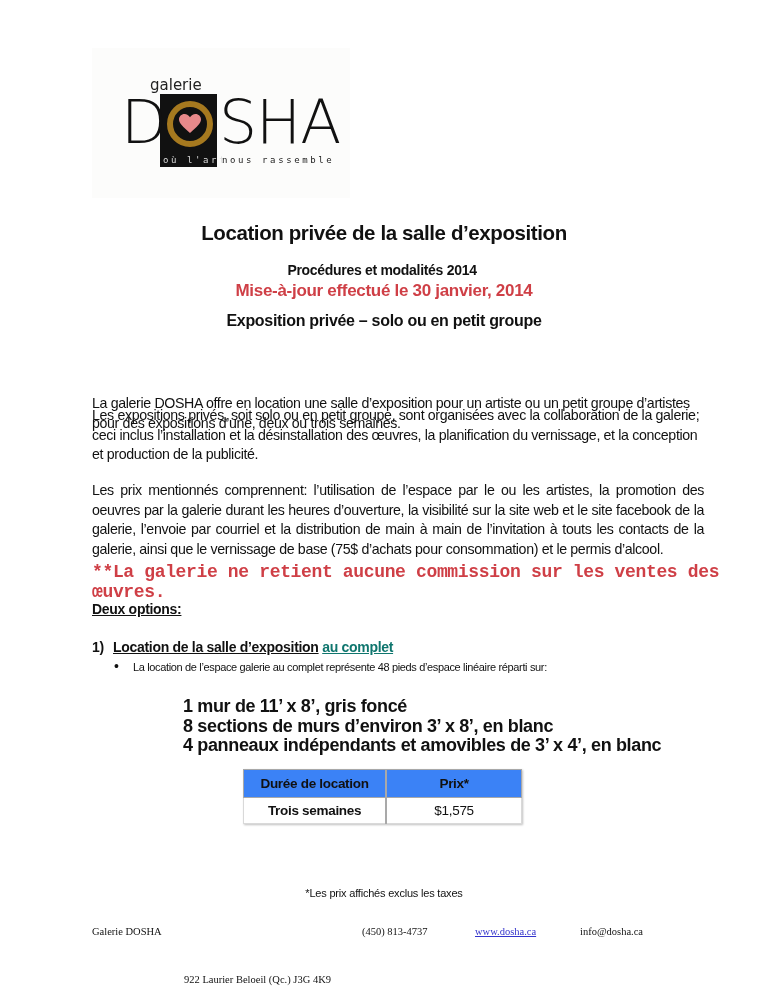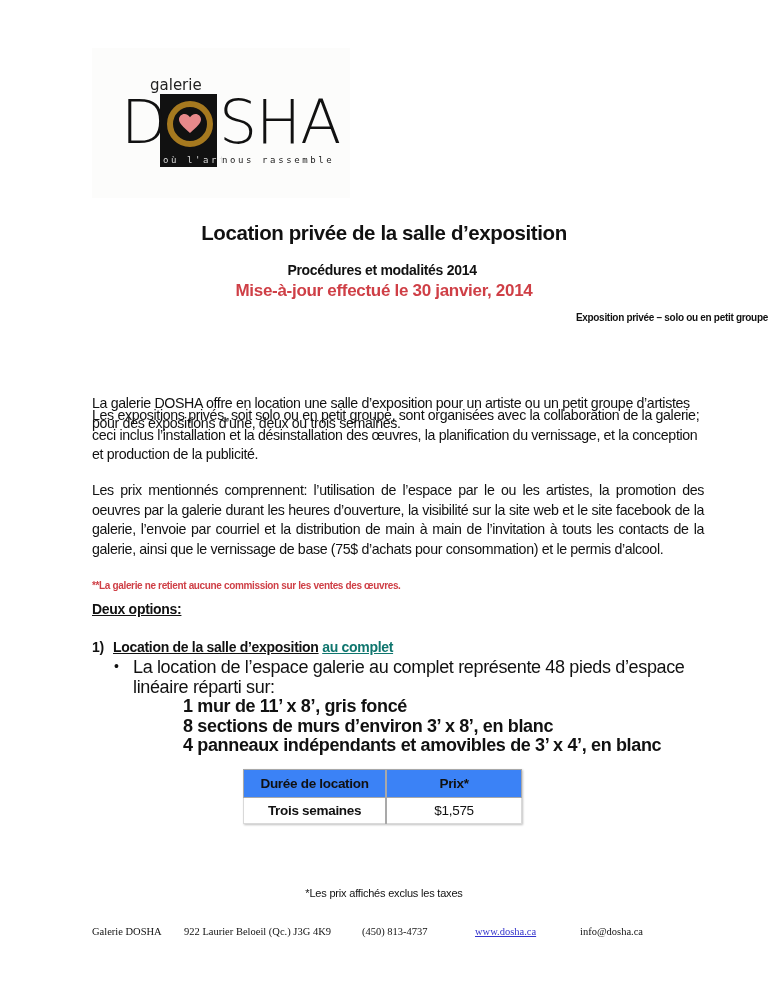--- a/index.html
+++ b/index.html
@@ -54,50 +54,50 @@
     }
     .sub1 {
       left: 0; width: 764px; top: 262px; text-align: center;
       font-size: 14px; font-weight: bold; letter-spacing: -0.3px;
     }
     .sub2 {
       left: 0; width: 768px; top: 281px; text-align: center;
       font-size: 17px; font-weight: bold; color: #cf3f46; letter-spacing: -0.3px;
     }
     .sub3 {
-      left: 0; width: 768px; top: 312px; text-align: right;
-      font-size: 10px; font-weight: bold; letter-spacing: -0.3px;
+      left: 0; width: 768px; top: 312px; text-align: center;
+      font-size: 16px; font-weight: bold; letter-spacing: -0.3px;
     }
     .para {
       left: 92px; width: 612px; font-size: 14.2px; line-height: 19.5px;
       letter-spacing: -0.35px; color: #111;
     }
     .justify { text-align: justify; text-align-last: left; }
     .p1 { top: 350px; margin-top: 44px; }
     .p2 { top: 406px; }
     .p3 { top: 481px; }
     .note {
-      left: 92px; top: 580px; font-size: 10px; font-weight: bold;
-      color: #cf3f46; letter-spacing: -0.35px;
+      left: 92px; top: 562px; font-size: 18px; font-weight: bold;
+      color: #cf3f46; letter-spacing: -0.35px; font-family: Liberation Mono, monospace;
     }
     .options {
       left: 92px; top: 601px; font-size: 14px; font-weight: bold;
       text-decoration: underline; letter-spacing: -0.3px;
     }
     .opt1 {
       left: 92px; top: 639px; font-size: 14px; font-weight: bold; letter-spacing: -0.3px;
     }
     .opt1 .num { display: inline-block; width: 21px; }
     .opt1 .u { text-decoration: underline; }
     .opt1 .red { color: #0f766e; text-decoration: underline; font-weight: bold; }
     .bullet {
       left: 114px; top: 658px; font-size: 14px;
     }
     .bullet-text {
-      left: 133px; top: 658px; width: 575px; font-size: 18px; line-height: 19.5px;
+      left: 133px; top: 658px; width: 575px; font-size: 11px; line-height: 19.5px;
       letter-spacing: -0.35px;
     }
     .spec {
       left: 183px; font-size: 18px; letter-spacing: -0.35px; font-weight: bold;
     }
     .s1 { top: 696px; }
     .s2 { top: 716px; }
     .s3 { top: 735px; }
 
     
@@ -122,21 +122,21 @@
       left: 0; width: 768px; top: 887px; text-align: center; font-size: 11px;
       letter-spacing: -0.2px;
     }
 
     
     .footer {
       top: 926px; font-family: "Liberation Serif", "DejaVu Serif", serif;
       font-size: 10.5px; color: #111;
     }
     .f1 { left: 92px; }
-    .f2 { left: 184px; }
+    .f2 { left: 184px; margin-top: 48px; }
     .f3 { left: 362px; }
     .f4 { left: 475px; color: #3333cc; text-decoration: underline; }
     .f5 { left: 580px; }
   </style>
 </head>
 <body>
 
 <div class="abs logo-box"></div>
 <div class="abs logo-galerie">galerie</div>
 <div class="abs logo-black"></div>

